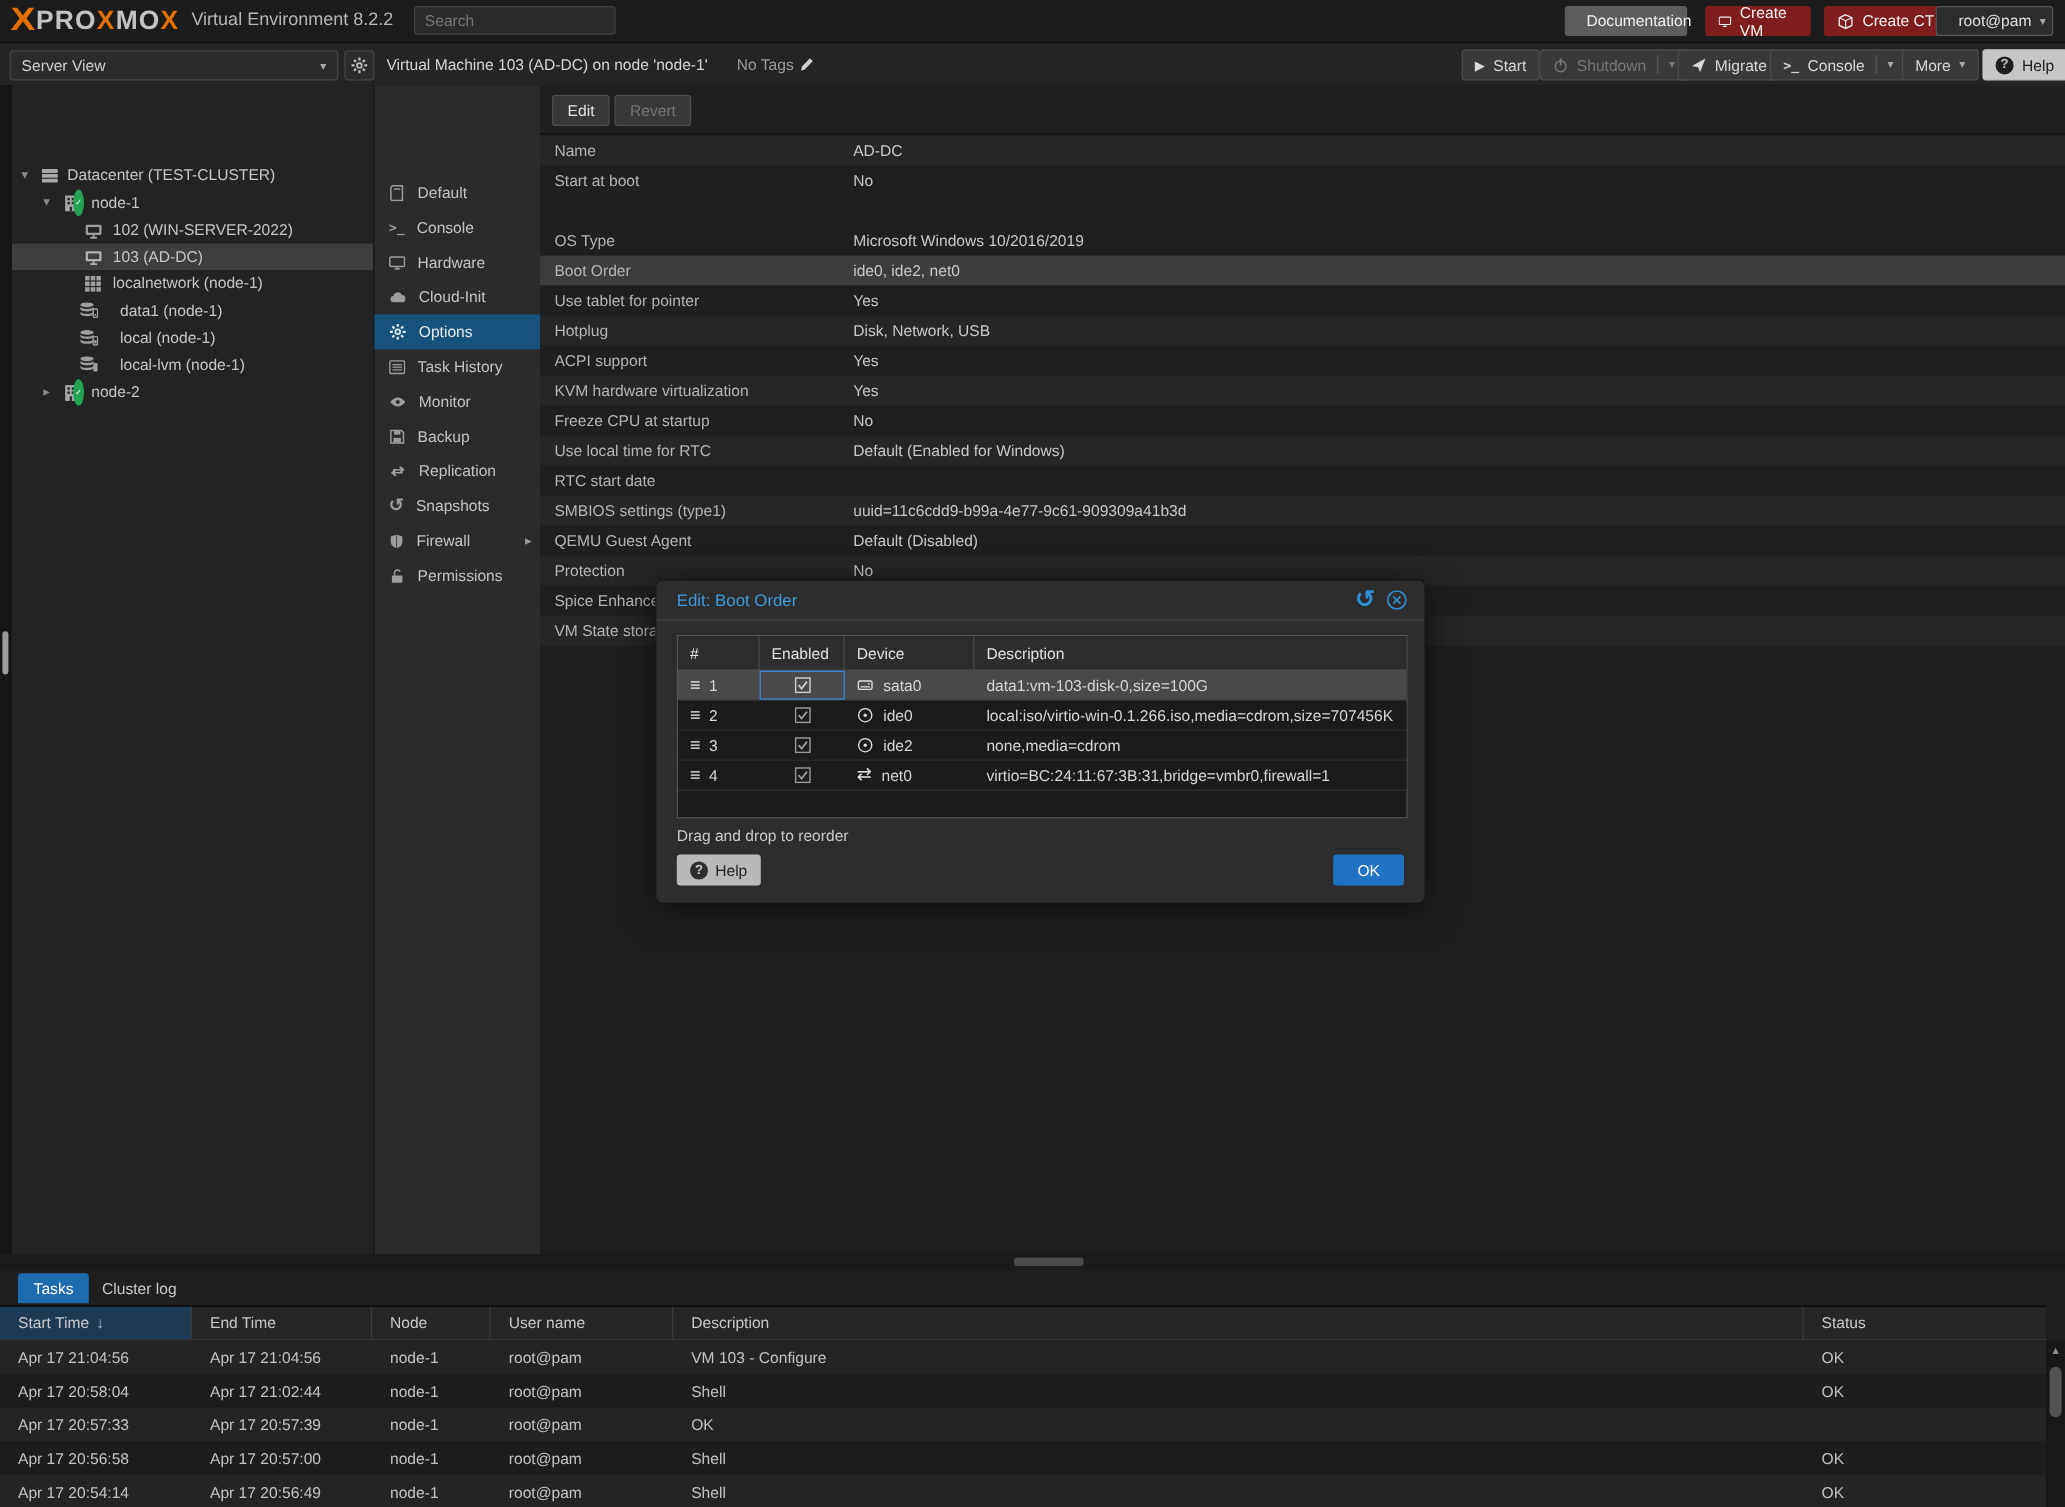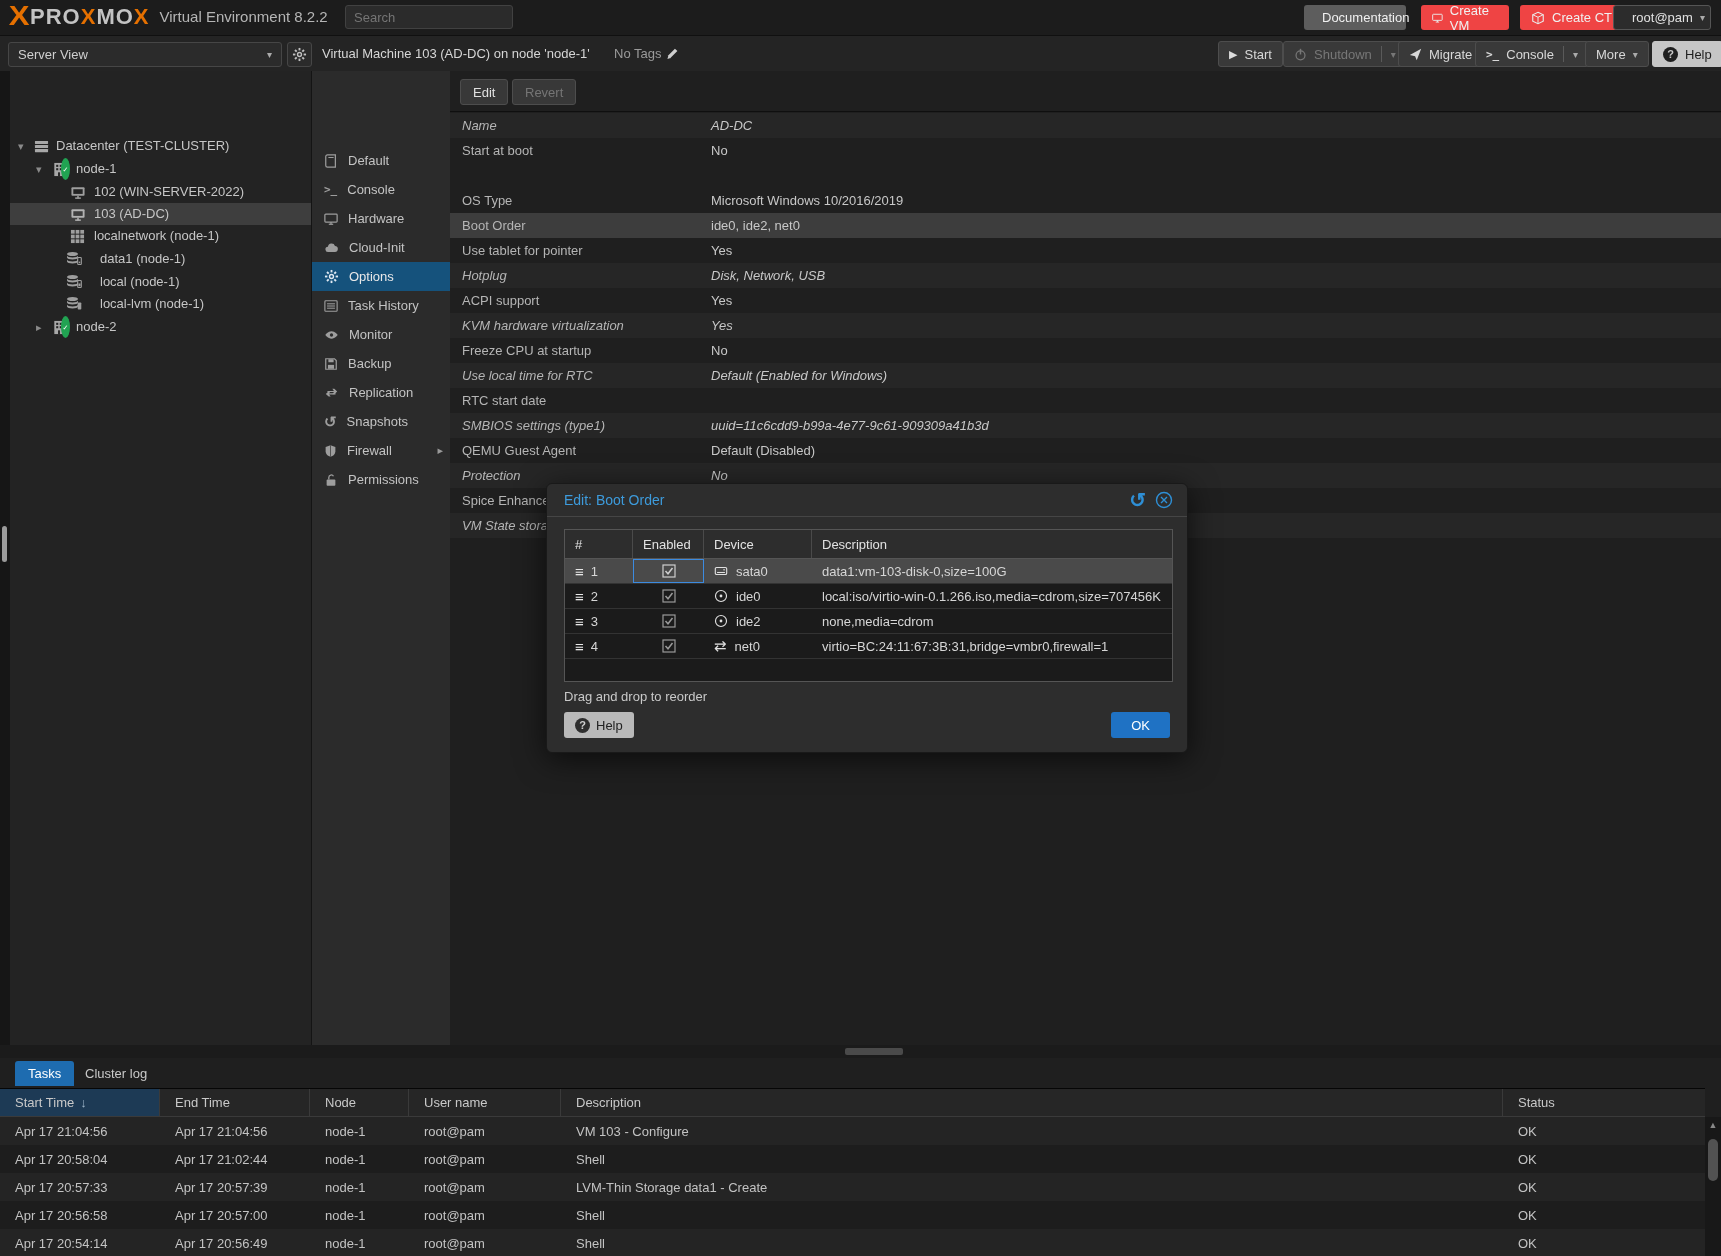--- a/index.html
+++ b/index.html
@@ -13,21 +13,21 @@
   .logo-x{font-weight:bold;font-size:27px;color:#e57000;line-height:27px;transform:scaleX(1.15);}
   .wordmark{font-weight:bold;font-size:22px;letter-spacing:1px;line-height:27px;}
   .wm-silver{color:#c3c3c3;} .wm-orange{color:#e57000;}
   .product{color:#b5b5b5;font-size:15px;margin-left:8px;}
   #search-input{position:absolute;left:345px;top:5px;width:168px;height:24px;background:#2b2b2b;
     border:1px solid #414141;border-radius:3px;color:#cfcfcf;padding:0 8px;font-size:13px;box-sizing:border-box;}
   #search-input::placeholder{color:#757575;}
   .hbtn{position:absolute;top:5px;height:25px;display:flex;align-items:center;gap:7px;padding:0 11px;
     border-radius:3px;box-sizing:border-box;font-size:13px;cursor:pointer;}
   .hbtn.gray{background:#5d5d5d;color:#f0f0f0;}
-  .hbtn.blue{background:#ef4444;color:#f0f0f0;}
+  .hbtn.blue{background:#7f1d1d;color:#f0f0f0;}
   .hbtn.dark{background:#2c2c2c;border:1px solid #555;color:#e0e0e0;}
   .caret{font-size:10px;color:#aaa;}
 
   
   #second-bar{position:absolute;left:0;top:35px;width:1721px;height:36px;background:#242424;border-top:1px solid #101010;box-sizing:border-box;}
   #view-select{position:absolute;left:8px;top:6px;width:274px;height:25px;background:#2b2b2b;border:1px solid #464646;
     border-radius:3px;display:flex;align-items:center;justify-content:space-between;padding:0 9px;box-sizing:border-box;color:#cfcfcf;}
   #gear-btn{position:absolute;left:287px;top:6px;width:25px;height:25px;background:#2b2b2b;border:1px solid #464646;
     border-radius:3px;display:flex;align-items:center;justify-content:center;box-sizing:border-box;color:#c0c0c0;}
   #vm-title{position:absolute;left:322px;top:10px;color:#d6d6d6;}
@@ -60,21 +60,21 @@
   .nav-item.selected .nlabel{color:#e8e8e8;}
   .nav-chevron{position:absolute;right:8px;color:#999;font-size:11px;}
 
   #content{position:absolute;left:450px;top:71px;width:1271px;height:974px;background:#1f1f1f;}
   #opt-toolbar{position:absolute;left:0;top:0;width:1271px;height:41px;border-bottom:1px solid #0f0f0f;box-sizing:border-box;}
   .obtn{position:absolute;top:8px;height:26px;display:flex;align-items:center;padding:0 12px;background:#383838;
     border:1px solid #4d4d4d;border-radius:3px;color:#e0e0e0;box-sizing:border-box;cursor:pointer;}
   .obtn.disabled{color:#757575;}
   .opt-row{position:absolute;left:0;width:1271px;height:25px;display:grid;grid-template-columns:249px 1fr;
     align-items:center;padding-left:12px;box-sizing:border-box;}
-  .opt-row.odd{background:#262626;font-style:italic;}
+  .opt-row.odd{background:#262626;}
   .opt-row.even{background:#1f1f1f;}
   .opt-row.selected{background:#3d3d3d;}
   .opt-label{color:#b5b5b5;}
   .opt-value{color:#c8c8c8;}
 
   
   #dialog{position:absolute;left:546px;top:483px;width:642px;height:270px;background:#2d2d2d;border:1px solid #191919;
     border-radius:6px;box-shadow:0 6px 30px rgba(0,0,0,.65);box-sizing:border-box;}
   #dialog-title{position:absolute;left:17px;top:8px;color:#3d9bdc;font-size:14px;}
   #dialog-tools{position:absolute;right:14px;top:6px;display:flex;gap:9px;align-items:center;}
@@ -578,21 +578,20 @@
         <div>node-1</div>
         <div>root@pam</div>
         <div>Shell</div>
         <div>OK</div>
     </div>
     <div class="task-row odd" style="top:115px">
       <div>Apr 17 20:57:33</div>
         <div>Apr 17 20:57:39</div>
         <div>node-1</div>
         <div>root@pam</div>
-        <div>LVM-Thin Storage data1 - Create</div>
         <div>OK</div>
     </div>
     <div class="task-row even" style="top:143px">
       <div>Apr 17 20:56:58</div>
         <div>Apr 17 20:57:00</div>
         <div>node-1</div>
         <div>root@pam</div>
         <div>Shell</div>
         <div>OK</div>
     </div>

